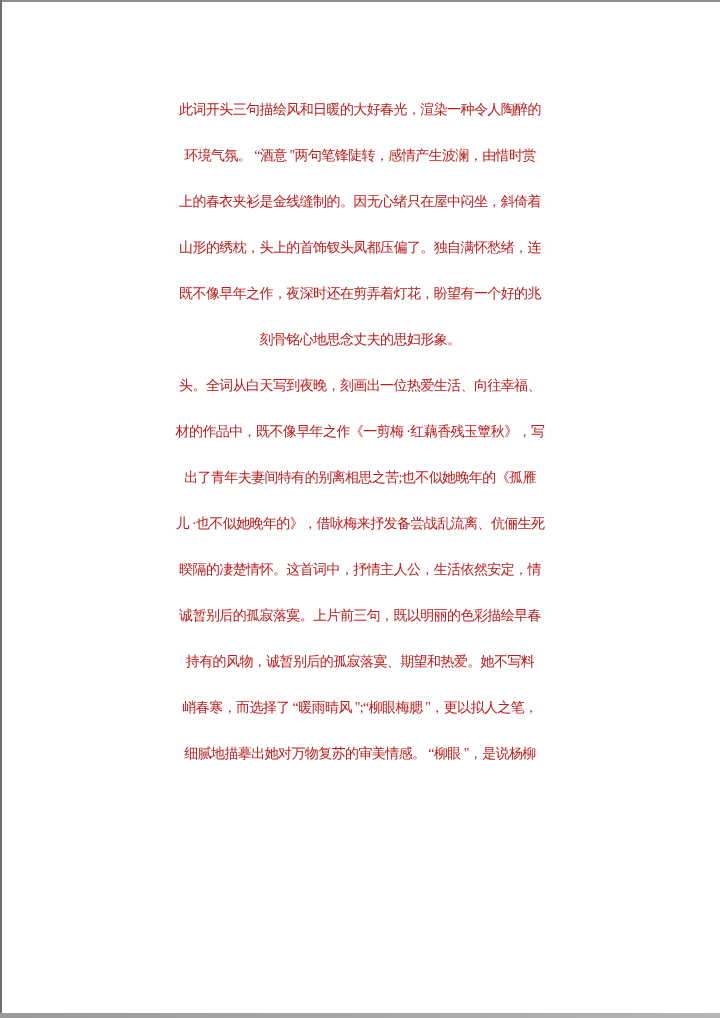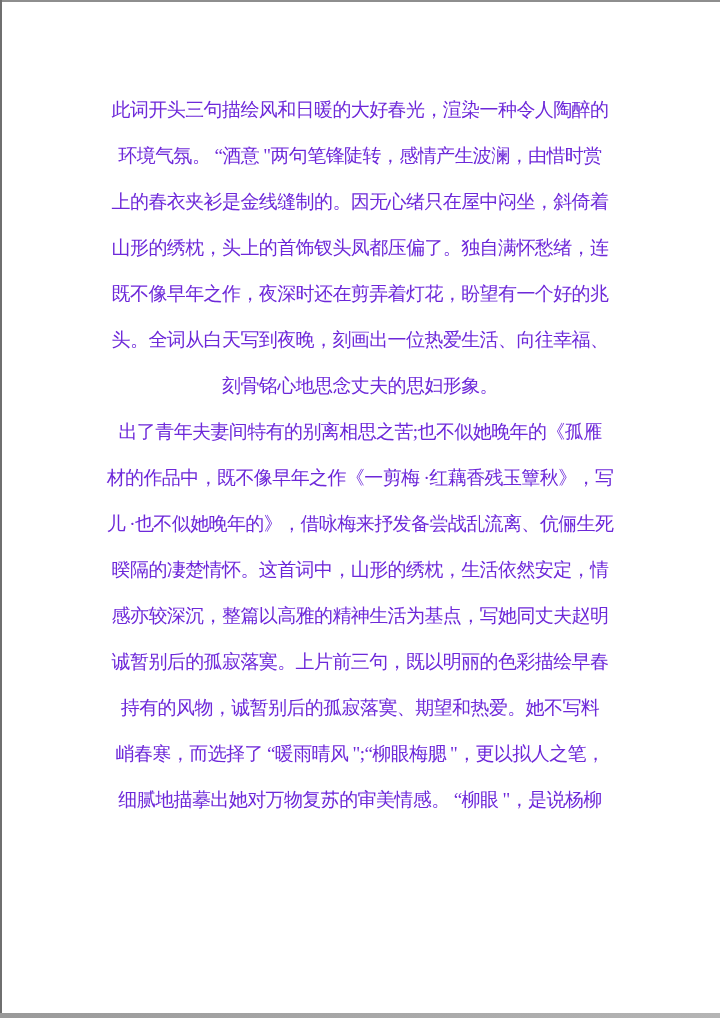--- a/index.html
+++ b/index.html
@@ -41,50 +41,49 @@
   .para {
     margin: 0;
     padding: 0;
   }
   .line {
     height: 46px;
     line-height: 46px;
     text-align: center;
     white-space: nowrap;
     font-family: "Liberation Serif", "DejaVu Serif", serif;
-    font-size: 19px;
+    font-size: 14px;
     letter-spacing: -0.6px;
-    color: #6d28d9;
+    color: #b91c1c;
   }
 </style>
 </head>
 <body>
 
 <div class="page">
   <div class="edge-top"></div>
   <div class="edge-left"></div>
 
   <div class="content">
 
     <div class="para">
       <div class="line">此词开头三句描绘风和日暖的大好春光，渲染一种令人陶醉的</div>
       <div class="line">环境气氛。 “酒意 "两句笔锋陡转，感情产生波澜，由惜时赏</div>
       <div class="line">上的春衣夹衫是金线缝制的。因无心绪只在屋中闷坐，斜倚着</div>
       <div class="line">山形的绣枕，头上的首饰钗头凤都压偏了。独自满怀愁绪，连</div>
       <div class="line">既不像早年之作，夜深时还在剪弄着灯花，盼望有一个好的兆</div>
+      <div class="line">刻骨铭心地思念丈夫的思妇形象。</div>
       <div class="line">头。全词从白天写到夜晚，刻画出一位热爱生活、向往幸福、</div>
-      <div class="line">刻骨铭心地思念丈夫的思妇形象。</div>
     </div>
 
     <div class="para">
+      <div class="line">材的作品中，既不像早年之作《一剪梅 ·红藕香残玉簟秋》，写</div>
       <div class="line">出了青年夫妻间特有的别离相思之苦;也不似她晚年的《孤雁</div>
-      <div class="line">材的作品中，既不像早年之作《一剪梅 ·红藕香残玉簟秋》，写</div>
       <div class="line">儿 ·也不似她晚年的》，借咏梅来抒发备尝战乱流离、伉俪生死</div>
-      <div class="line">暌隔的凄楚情怀。这首词中，山形的绣枕，生活依然安定，情</div>
-      <div class="line">感亦较深沉，整篇以高雅的精神生活为基点，写她同丈夫赵明</div>
+      <div class="line">暌隔的凄楚情怀。这首词中，抒情主人公，生活依然安定，情</div>
       <div class="line">诚暂别后的孤寂落寞。上片前三句，既以明丽的色彩描绘早春</div>
       <div class="line">持有的风物，诚暂别后的孤寂落寞、期望和热爱。她不写料</div>
       <div class="line">峭春寒，而选择了 “暖雨晴风 ";“柳眼梅腮 "，更以拟人之笔，</div>
       <div class="line">细腻地描摹出她对万物复苏的审美情感。 “柳眼 "，是说杨柳</div>
     </div>
 
   </div>
 
   <div class="edge-bottom"></div>
 </div>

